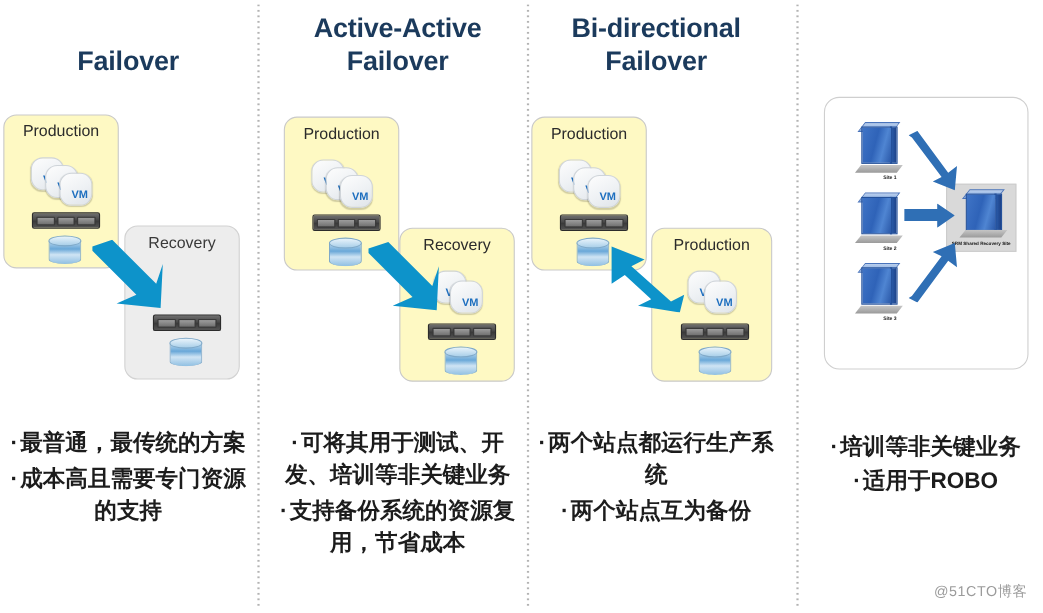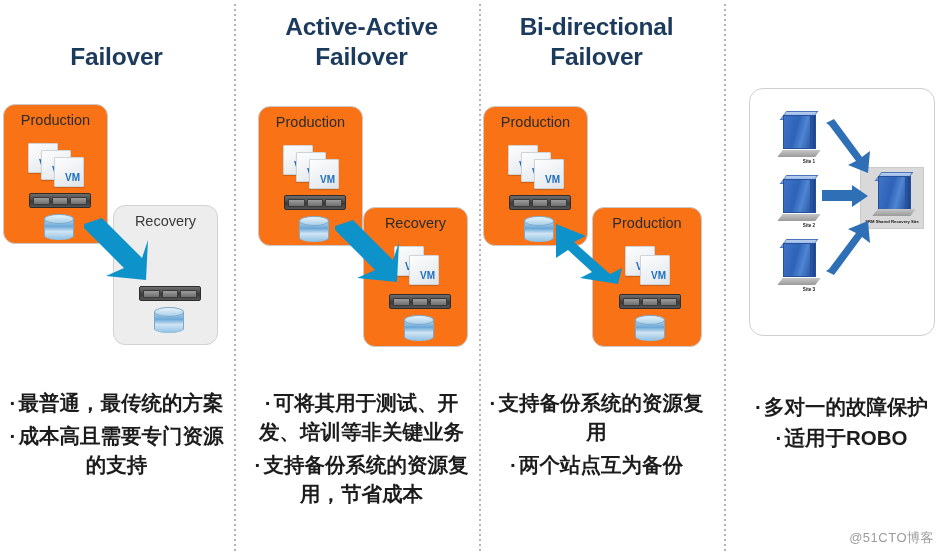--- a/index.html
+++ b/index.html
@@ -41,38 +41,38 @@
   }
   .col-4 .heading { top: 6px; }
 
   
   .diagram { position: absolute; left: 0; top: 0; width: 100%; height: 360px; }
 
   .site-box {
     position: absolute;
     border: 1px solid #c9c9c9;
     border-radius: 12px;
-    background: #f97316;
+    background: #fef9c3;
   }
   .site-box.shaded { background: #ededed; border-color: #d2d2d2; }
   .site-box .site-label {
     position: absolute; left: 0; right: 0; top: 7px;
     text-align: center;
     font-size: 14.5px; color: #2b2b2b;
     font-family: "Liberation Sans", sans-serif;
   }
   .site-box.shaded .site-label { color: #3a3a3a; }
 
   
   .vmstack { position: absolute; }
   .vmcard {
     position: absolute; width: 30px; height: 30px;
     background: linear-gradient(150deg,#fdfdfd 0%, #eef1f4 55%, #dfe4e9 100%);
     border: 1px solid #cfd4d9;
-    border-radius: 1px;
+    border-radius: 11px;
     box-shadow: 0 1px 1px rgba(0,0,0,.18);
   }
   .vmcard span {
     position: absolute; right: 3px; bottom: 3px;
     font-size: 10px; font-weight: bold; color: #1e6fbf;
     font-family: "Liberation Sans", sans-serif;
   }
 
   
   .rack {
@@ -367,21 +367,21 @@
       </div>
 
       <div class="arrow-cyan" style="left:74px; top:222px;">
         <svg width="76" height="62" viewBox="0 0 76 62">
           <path d="M2 36 L2 2 L32 14 L20 20 L56 52 L68 46 L64 62 L26 56 L38 50 L14 28 Z" fill="#0d93ca"></path>
         </svg>
       </div>
     </div>
 
     <div class="bullets">
-      <span class="bullet">支持备份系统的资源复用</span>
+      <span class="bullet">两个站点都运行生产系统</span>
       <span class="bullet">两个站点互为备份</span>
     </div>
   </div>
 
   <div class="col col-4">
 
     <div class="diagram">
       <div class="srs-box">
 
         <div class="tower" style="left:30px; top:22px;">
@@ -430,19 +430,19 @@
         </div>
         <div class="arrow-blue" style="left:76px; top:130px;">
           <svg width="46" height="56" viewBox="0 0 46 56">
             <path d="M0 52 L8 56 L36 18 L44 24 L42 2 L22 10 L30 14 L3 50 Z" fill="#2f6fb5"></path>
           </svg>
         </div>
       </div>
     </div>
 
     <div class="bullets">
-      <span class="bullet">多对一的故障保护</span>
+      <span class="bullet">培训等非关键业务</span>
       <span class="bullet">适用于ROBO</span>
     </div>
   </div>
 
   <div class="watermark">@51CTO博客</div>
 </div>
 
 </body></html>

